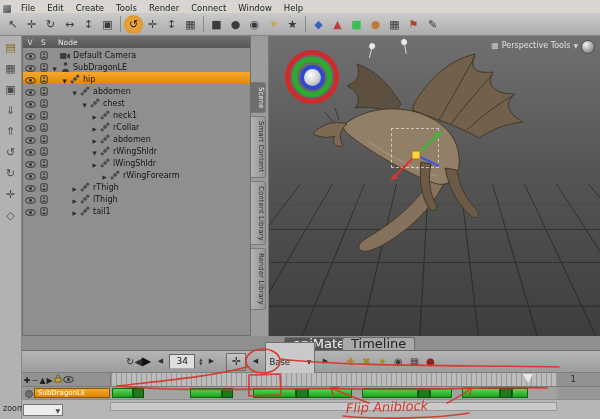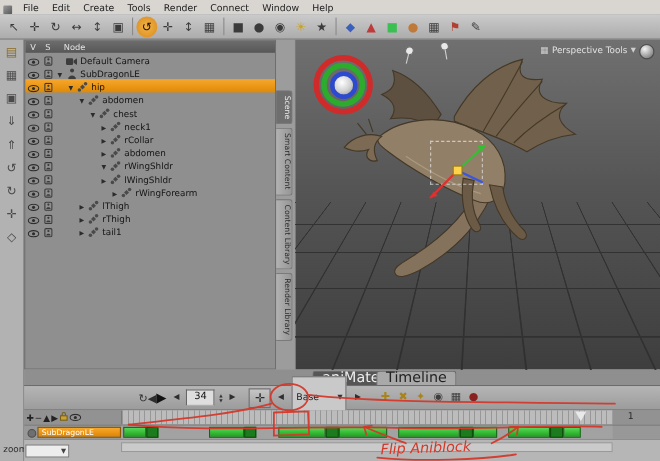--- a/index.html
+++ b/index.html
@@ -476,46 +476,46 @@
         </span>
         <span class="indent" style="width: 20px;"></span>
         <span class="arrow">▶</span>
         <span class="nicon">
           <svg width="10" height="10" viewBox="0 0 10 10">
             <circle cx="2.2" cy="7.8" r="1.6" fill="#4a4a4a"></circle>
             <circle cx="7.8" cy="2.2" r="1.6" fill="#4a4a4a"></circle>
             <rect x="3.4" y="3.4" width="3.2" height="3.2" transform="rotate(45 5 5)" fill="#4a4a4a"></rect>
           </svg>
         </span>
+        <span class="nlabel">rThigh</span>
+      </div>
+      <div class="tree-row">
+        <span class="cell">
+          <svg width="11" height="7" viewBox="0 0 11 7">
+            <ellipse cx="5.5" cy="3.5" rx="4.8" ry="2.8" fill="none" stroke="#2d2d2d"></ellipse>
+            <circle cx="5.5" cy="3.5" r="1.4" fill="#2d2d2d"></circle>
+          </svg>
+        </span>
+        <span class="cell sel">
+          <svg width="8" height="9" viewBox="0 0 8 9">
+            <rect x="0.8" y="0.8" width="6.4" height="7.4" rx="1" fill="none" stroke="#3a3a3a"></rect>
+            <circle cx="4" cy="3" r="1" fill="#3a3a3a"></circle>
+            <path d="M2 7 C2 5 6 5 6 7" fill="#3a3a3a"></path>
+          </svg>
+        </span>
+        <span class="indent" style="width: 20px;"></span>
+        <span class="arrow">▶</span>
+        <span class="nicon">
+          <svg width="10" height="10" viewBox="0 0 10 10">
+            <circle cx="2.2" cy="7.8" r="1.6" fill="#4a4a4a"></circle>
+            <circle cx="7.8" cy="2.2" r="1.6" fill="#4a4a4a"></circle>
+            <rect x="3.4" y="3.4" width="3.2" height="3.2" transform="rotate(45 5 5)" fill="#4a4a4a"></rect>
+          </svg>
+        </span>
         <span class="nlabel">lThigh</span>
-      </div>
-      <div class="tree-row">
-        <span class="cell">
-          <svg width="11" height="7" viewBox="0 0 11 7">
-            <ellipse cx="5.5" cy="3.5" rx="4.8" ry="2.8" fill="none" stroke="#2d2d2d"></ellipse>
-            <circle cx="5.5" cy="3.5" r="1.4" fill="#2d2d2d"></circle>
-          </svg>
-        </span>
-        <span class="cell sel">
-          <svg width="8" height="9" viewBox="0 0 8 9">
-            <rect x="0.8" y="0.8" width="6.4" height="7.4" rx="1" fill="none" stroke="#3a3a3a"></rect>
-            <circle cx="4" cy="3" r="1" fill="#3a3a3a"></circle>
-            <path d="M2 7 C2 5 6 5 6 7" fill="#3a3a3a"></path>
-          </svg>
-        </span>
-        <span class="indent" style="width: 20px;"></span>
-        <span class="arrow">▶</span>
-        <span class="nicon">
-          <svg width="10" height="10" viewBox="0 0 10 10">
-            <circle cx="2.2" cy="7.8" r="1.6" fill="#4a4a4a"></circle>
-            <circle cx="7.8" cy="2.2" r="1.6" fill="#4a4a4a"></circle>
-            <rect x="3.4" y="3.4" width="3.2" height="3.2" transform="rotate(45 5 5)" fill="#4a4a4a"></rect>
-          </svg>
-        </span>
-        <span class="nlabel">rThigh</span>
       </div>
       <div class="tree-row">
         <span class="cell">
           <svg width="11" height="7" viewBox="0 0 11 7">
             <ellipse cx="5.5" cy="3.5" rx="4.8" ry="2.8" fill="none" stroke="#2d2d2d"></ellipse>
             <circle cx="5.5" cy="3.5" r="1.4" fill="#2d2d2d"></circle>
           </svg>
         </span>
         <span class="cell sel">
           <svg width="8" height="9" viewBox="0 0 8 9">

